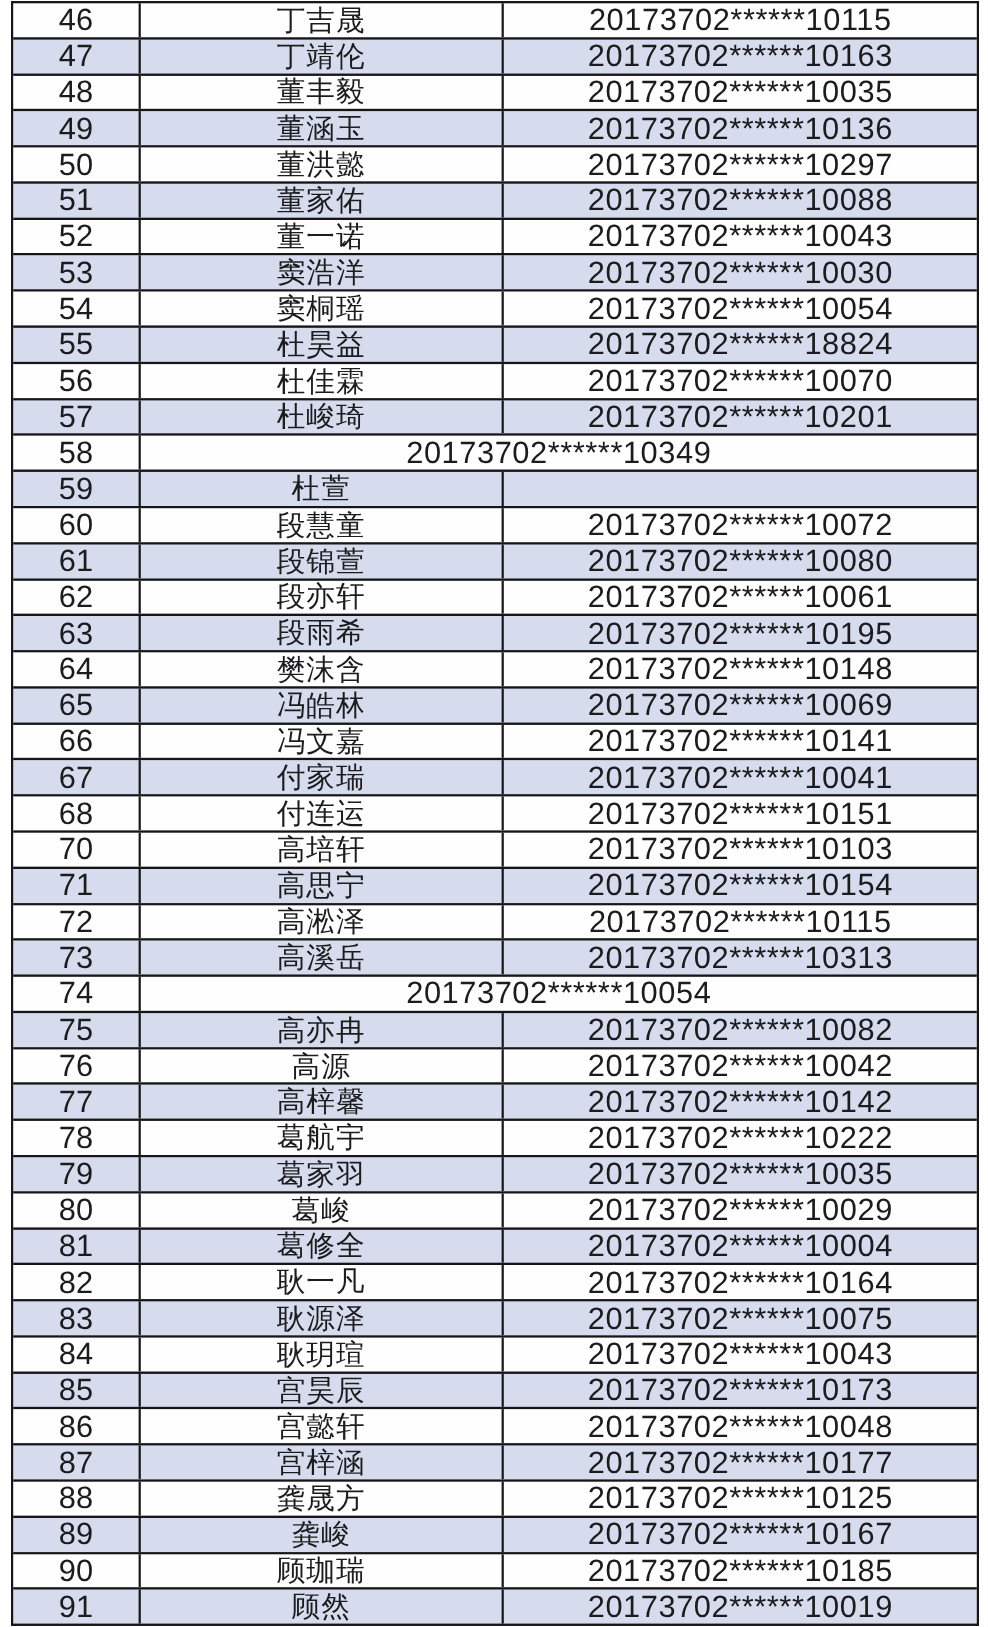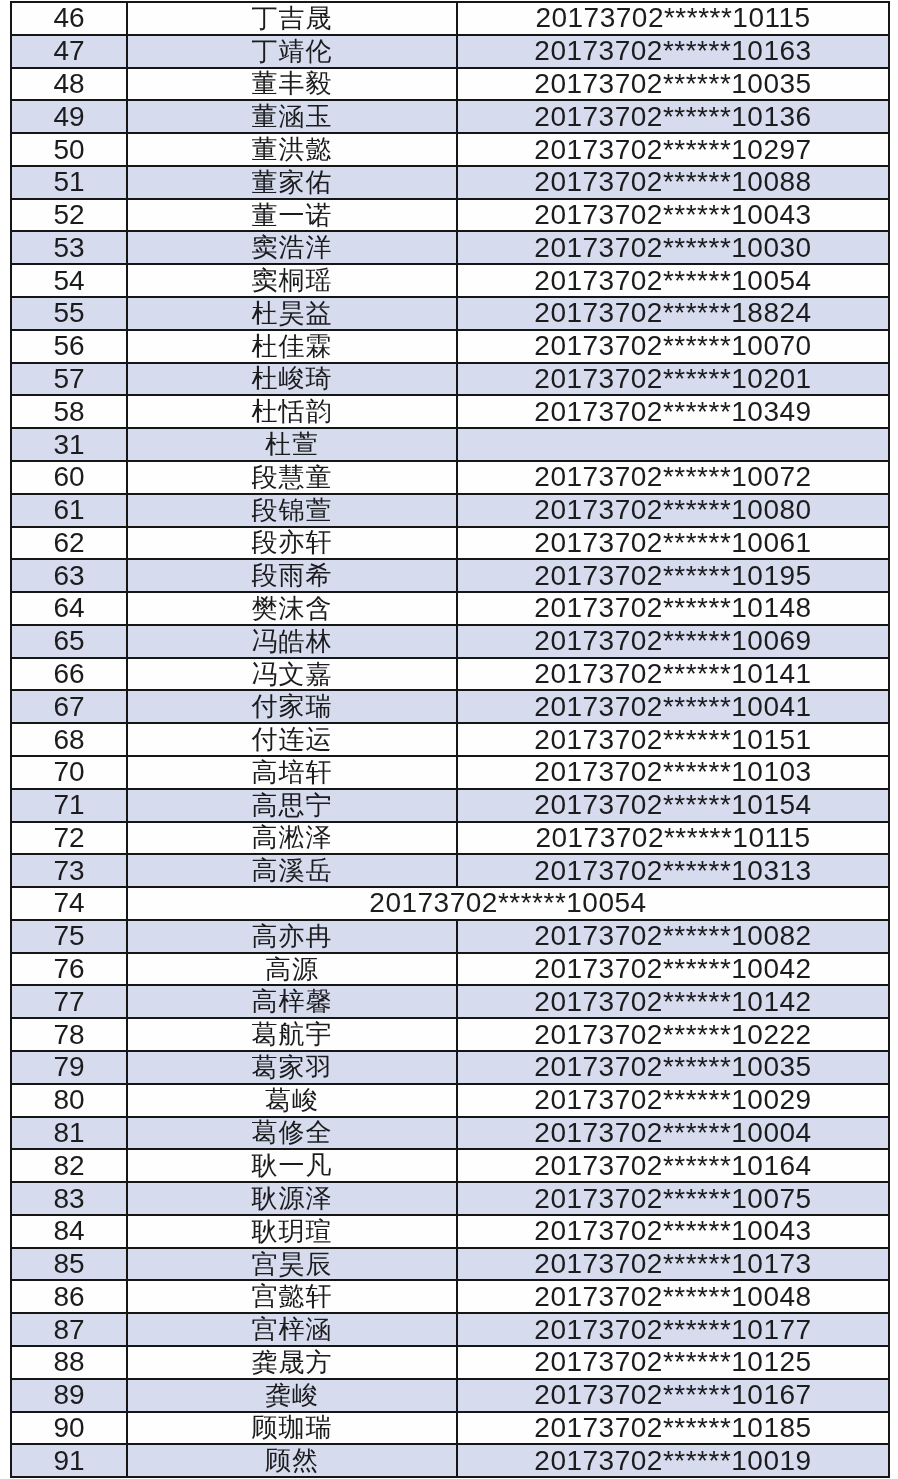--- a/index.html
+++ b/index.html
@@ -138,26 +138,25 @@
   </div>
 
   <div class="row alt">
     <div class="cell c-num">57</div>
     <div class="cell c-name">杜峻琦</div>
     <div class="cell c-id">20173702******10201</div>
   </div>
 
   <div class="row">
     <div class="cell c-num">58</div>
-    <div class="cell c-name">杜恬韵</div>
     <div class="cell c-id">20173702******10349</div>
   </div>
 
   <div class="row alt">
-    <div class="cell c-num">31</div>
+    <div class="cell c-num">59</div>
     <div class="cell c-name">杜萱</div>
   </div>
 
   <div class="row">
     <div class="cell c-num">60</div>
     <div class="cell c-name">段慧童</div>
     <div class="cell c-id">20173702******10072</div>
   </div>
 
   <div class="row alt">

